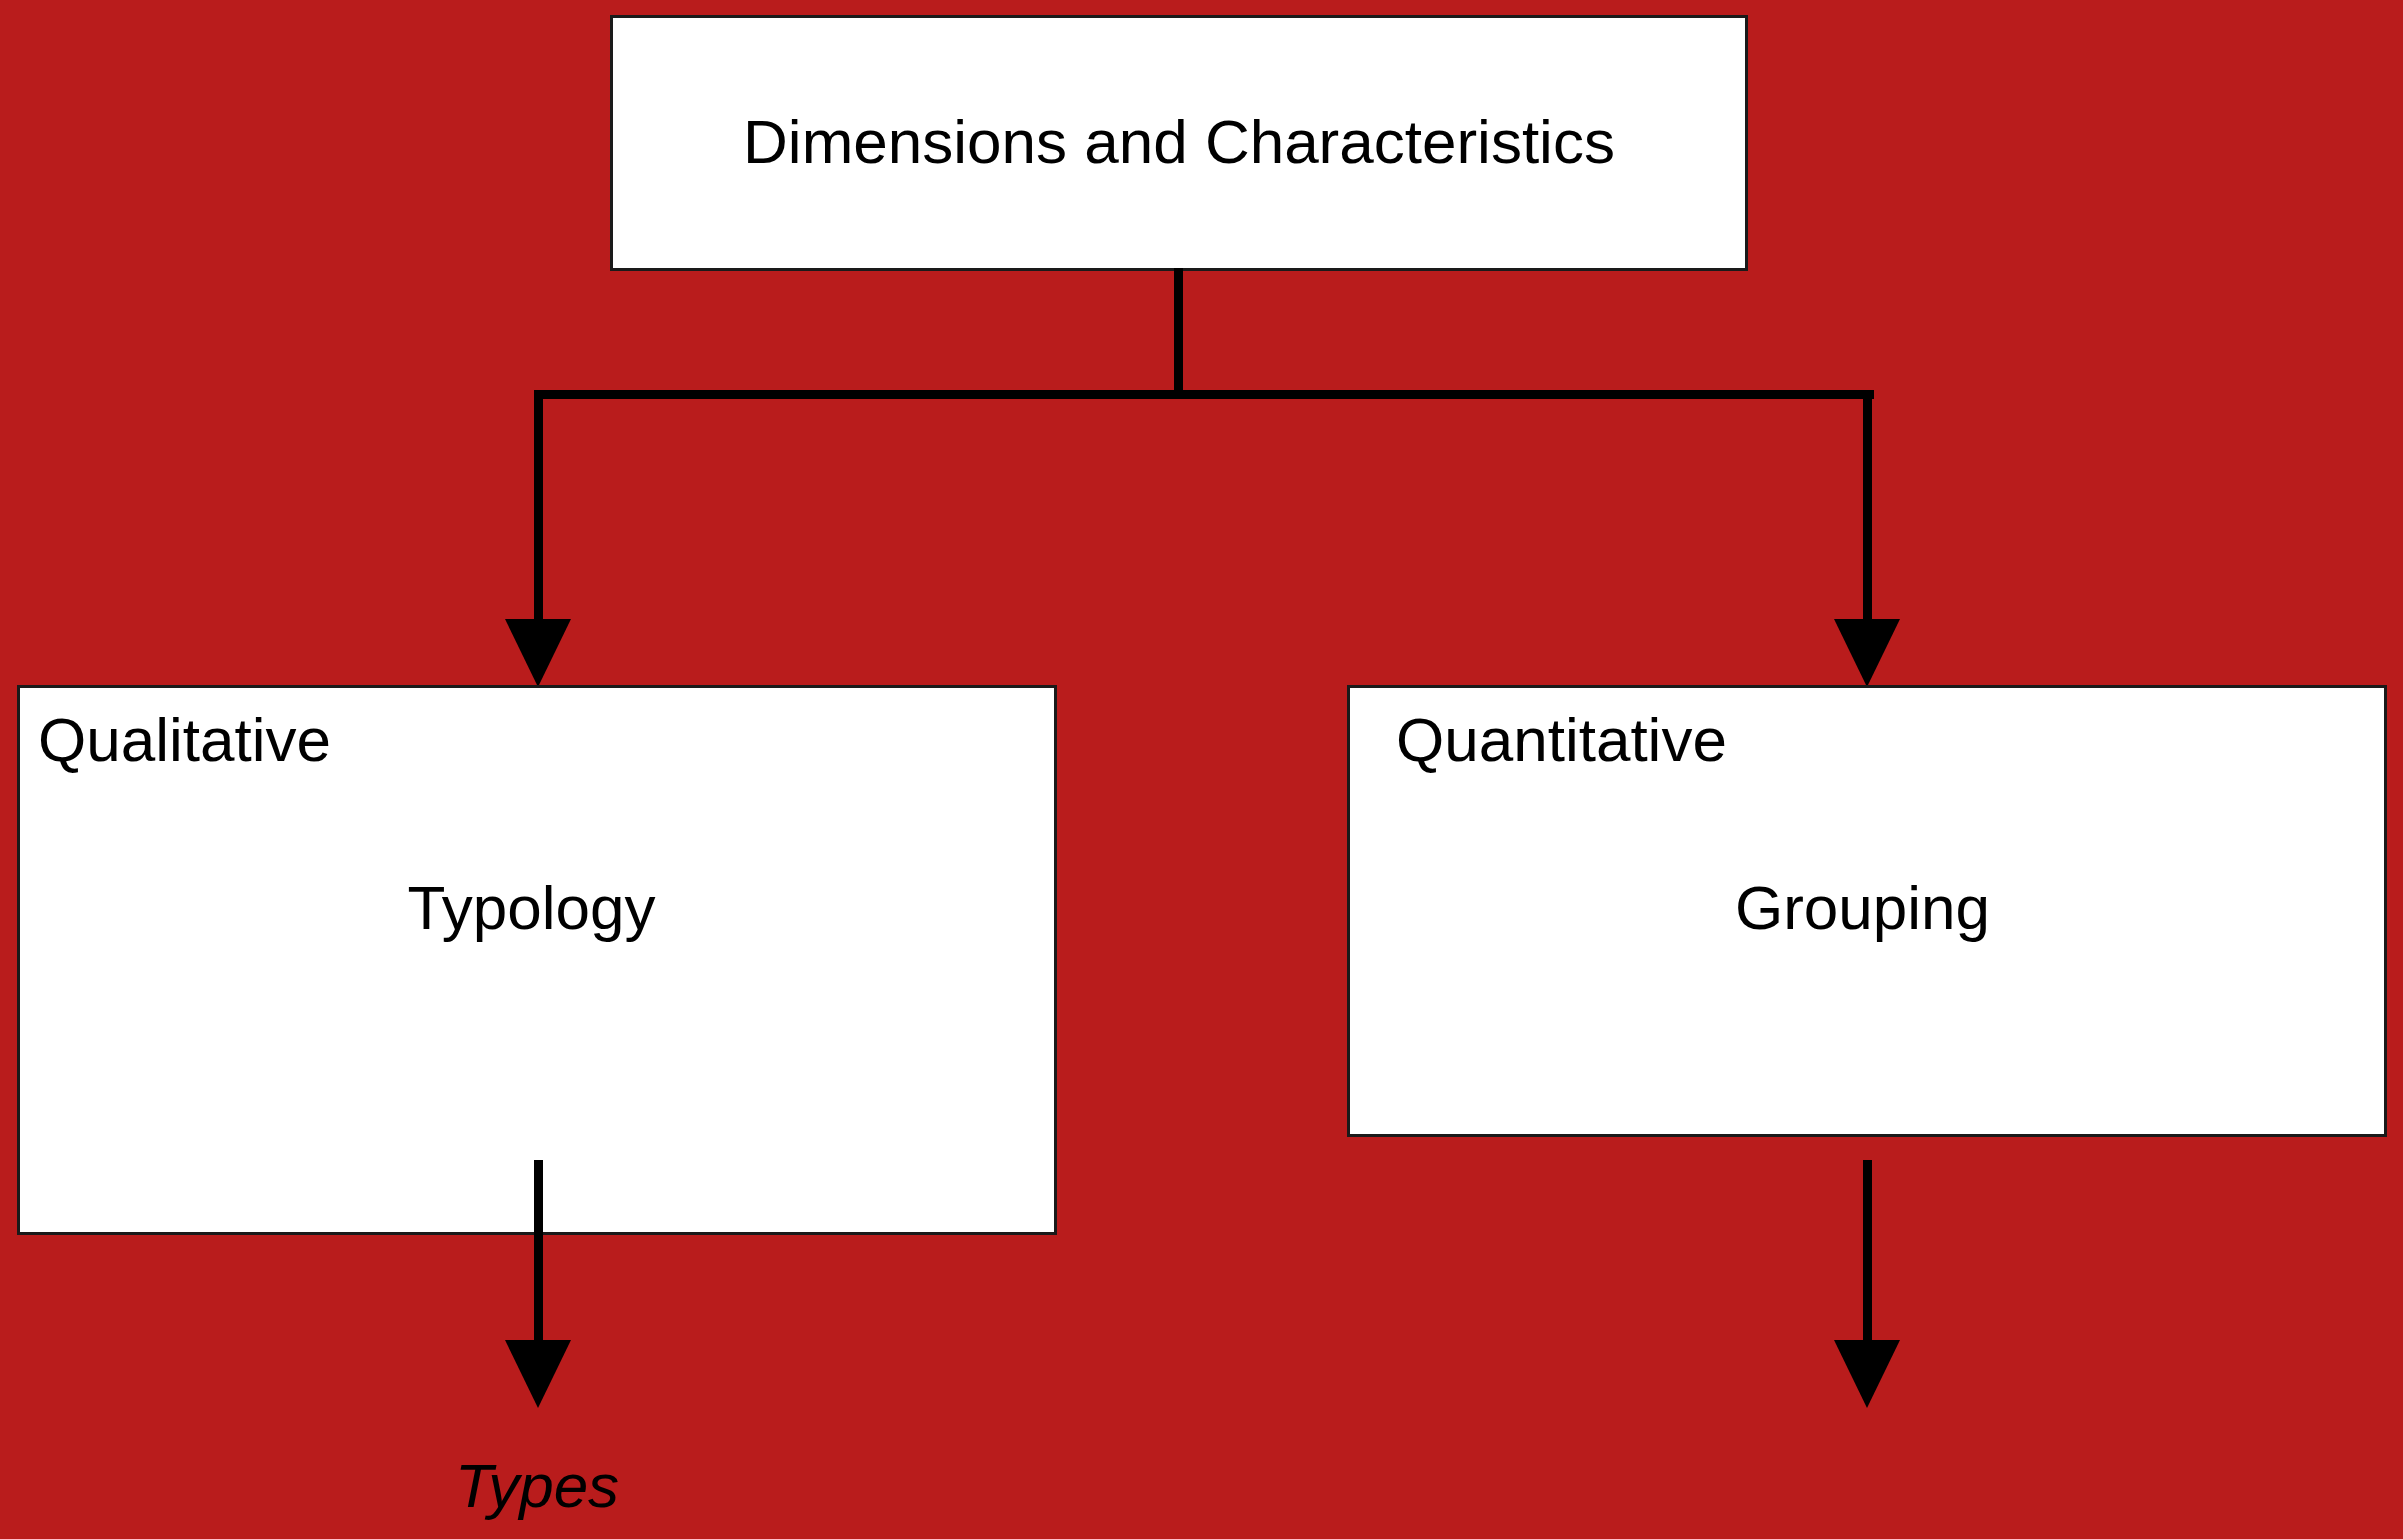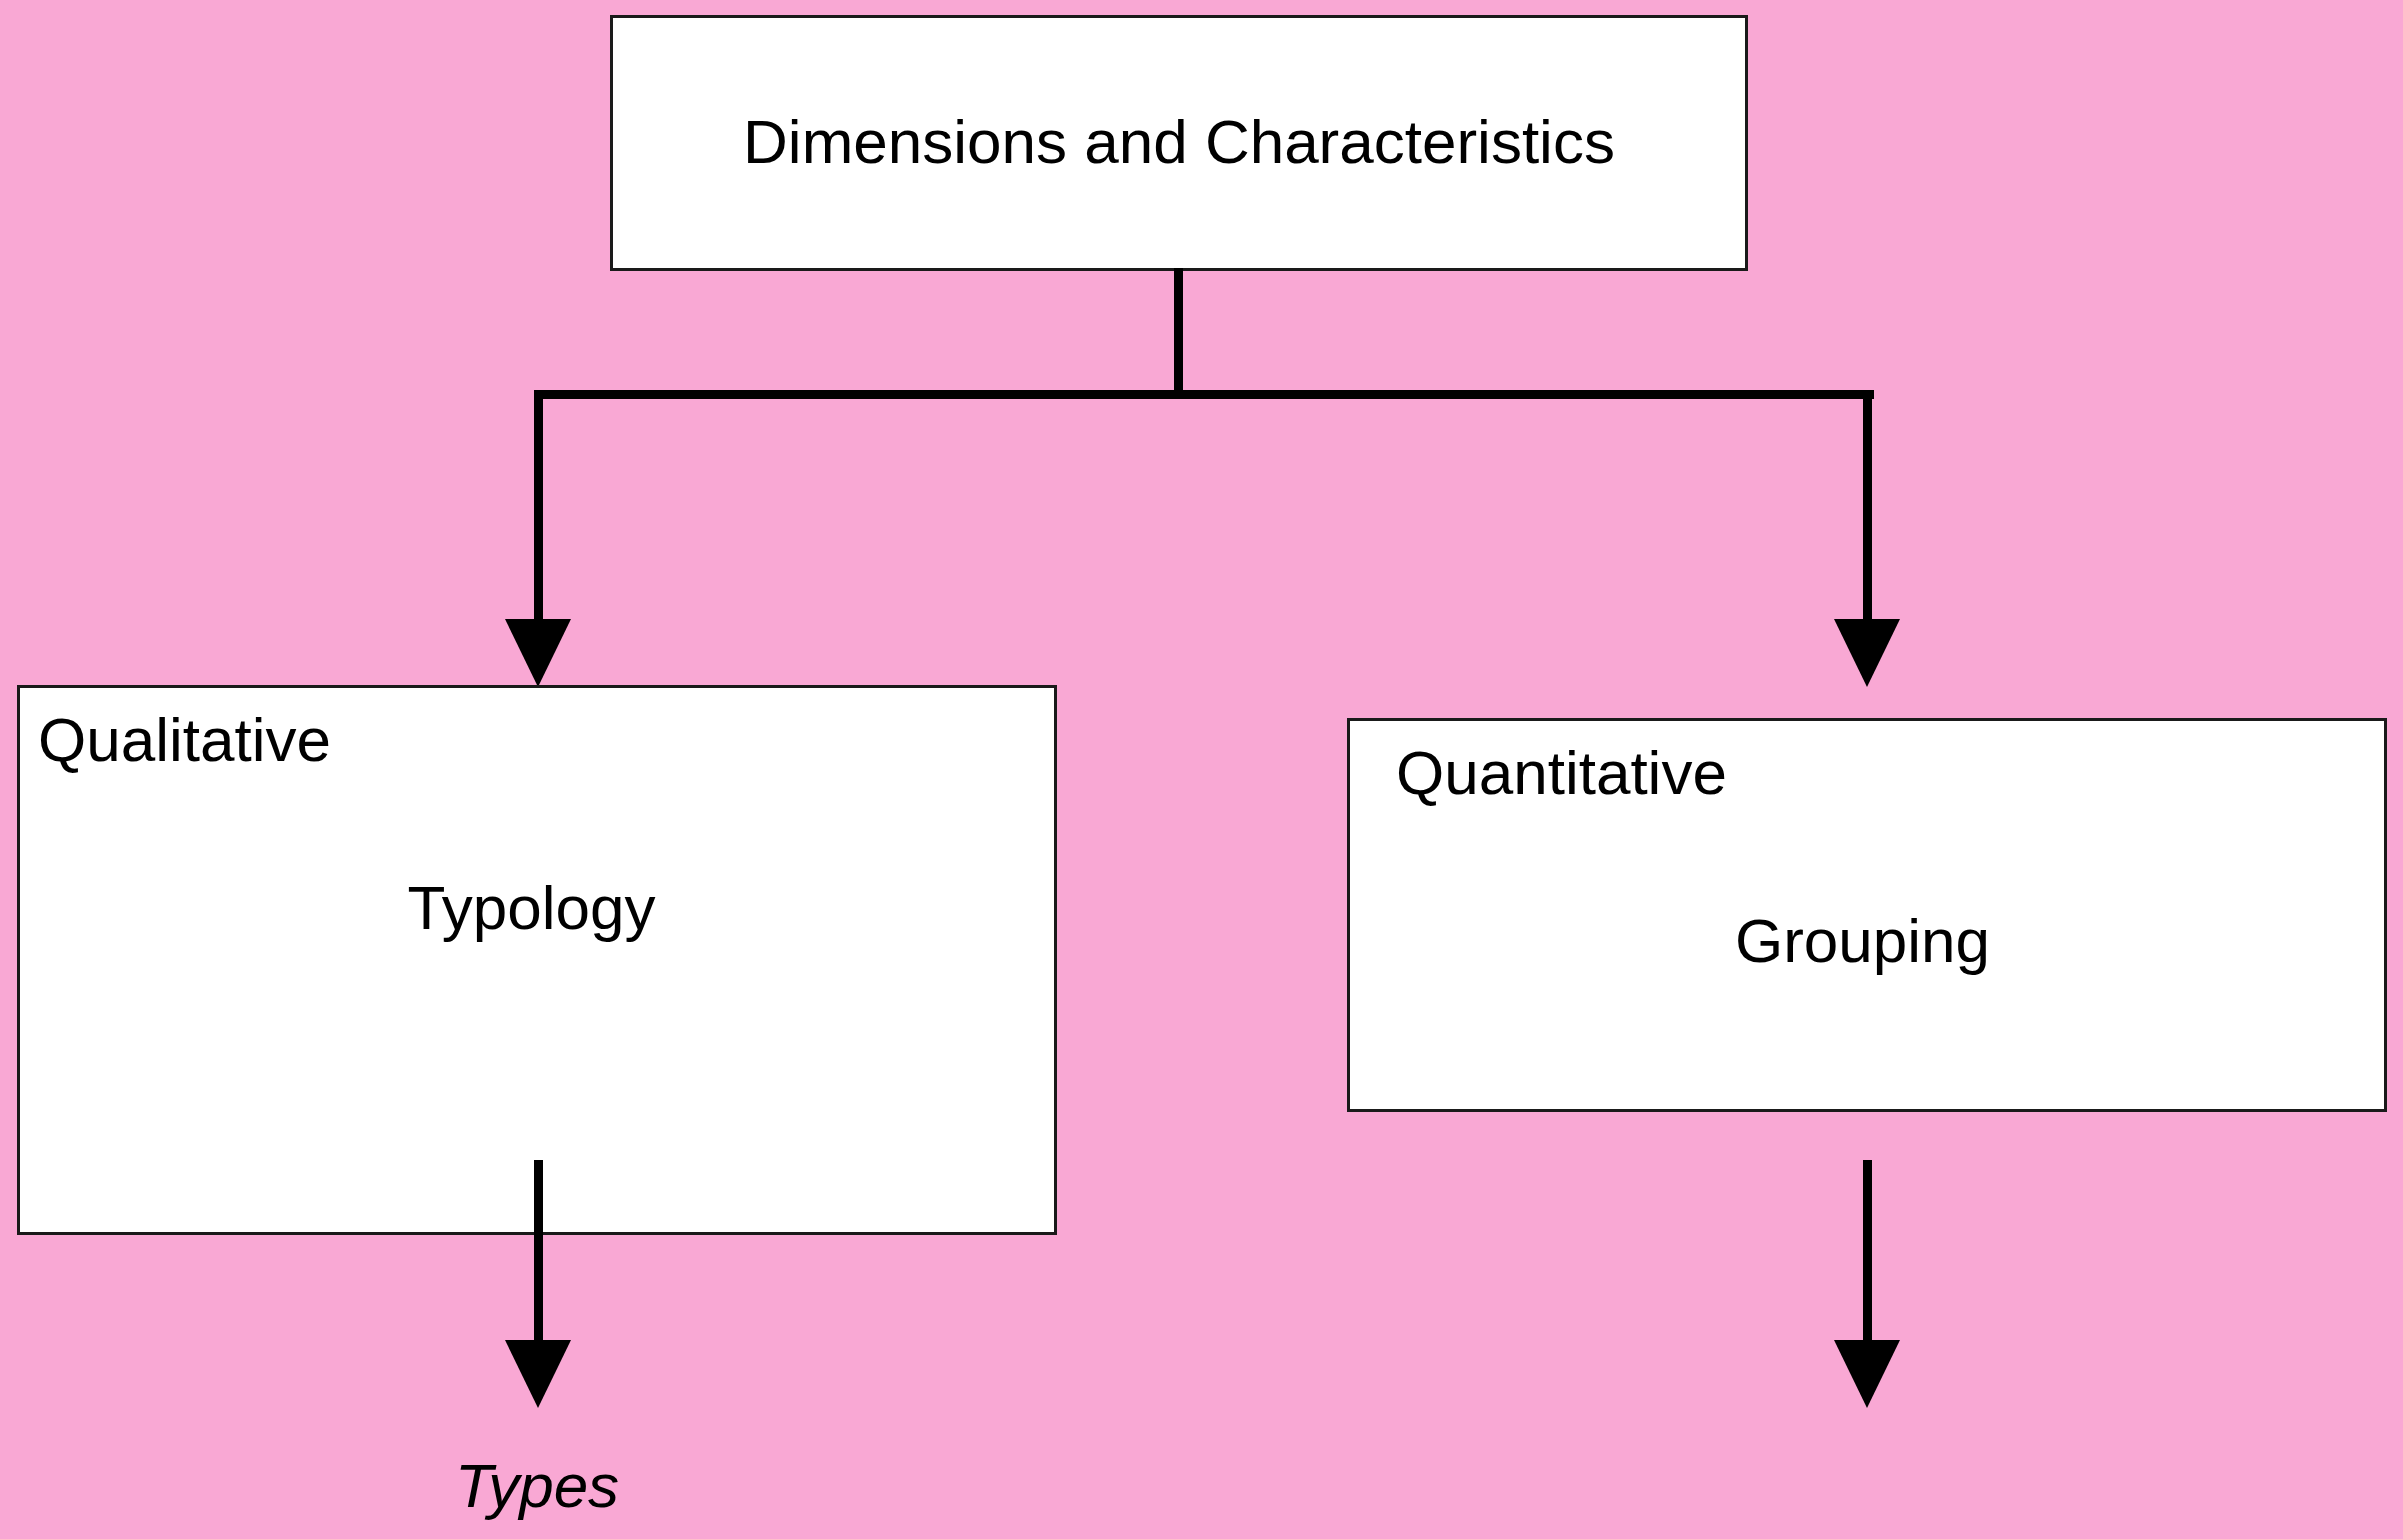--- a/index.html
+++ b/index.html
@@ -9,21 +9,21 @@
     background: #ffffff;
   }
   body {
     font-family: "Liberation Sans", sans-serif;
     color: #000000;
   }
   #diagram-root {
     position: relative;
     width: 2403px;
     height: 1539px;
-    background: #f9a8d4;
+    background: #b91c1c;
     overflow: hidden;
   }
 
   
   .node-box {
     position: absolute;
     box-sizing: border-box;
     background: #ffffff;
     border: 3px solid #1a1a1a;
   }
@@ -49,22 +49,21 @@
   #box-qualitative {
     left: 17px;
     top: 685px;
     width: 1040px;
     height: 550px;
   }
   #box-quantitative {
     left: 1347px;
     top: 685px;
     width: 1040px;
-    height: 394px;
-    margin-top: 33px;
+    height: 452px;
   }
 
   .corner-label {
     position: absolute;
     top: 18px;
     font-size: 62px;
     line-height: 1.1;
     white-space: nowrap;
   }
   #box-qualitative .corner-label { left: 18px; }

